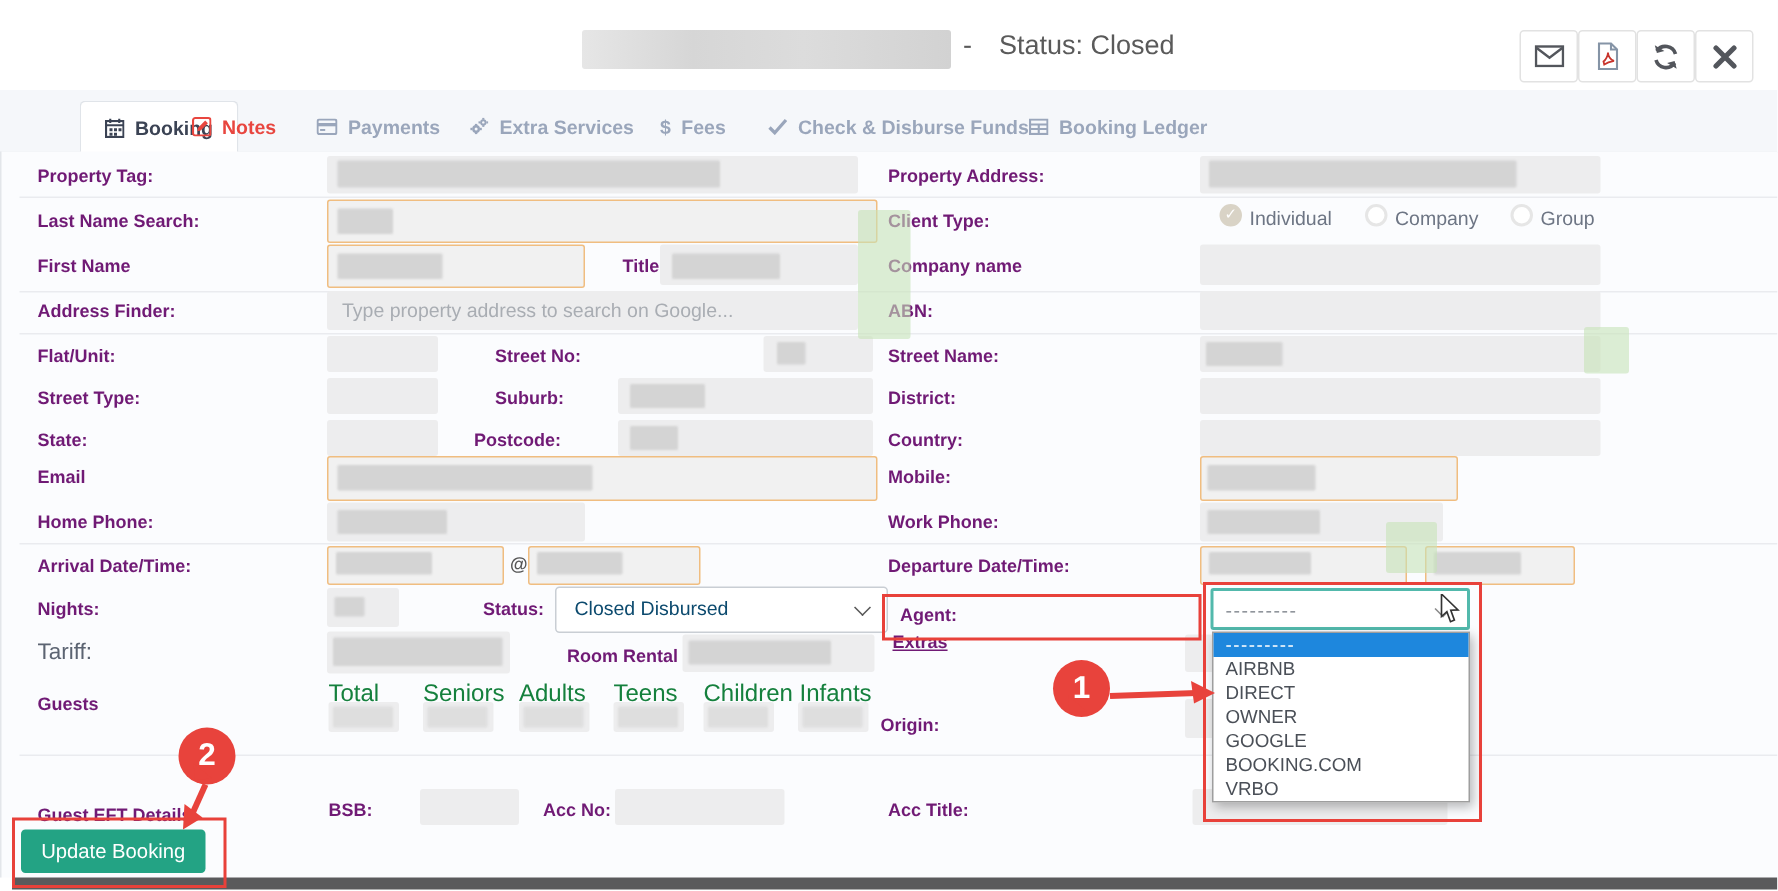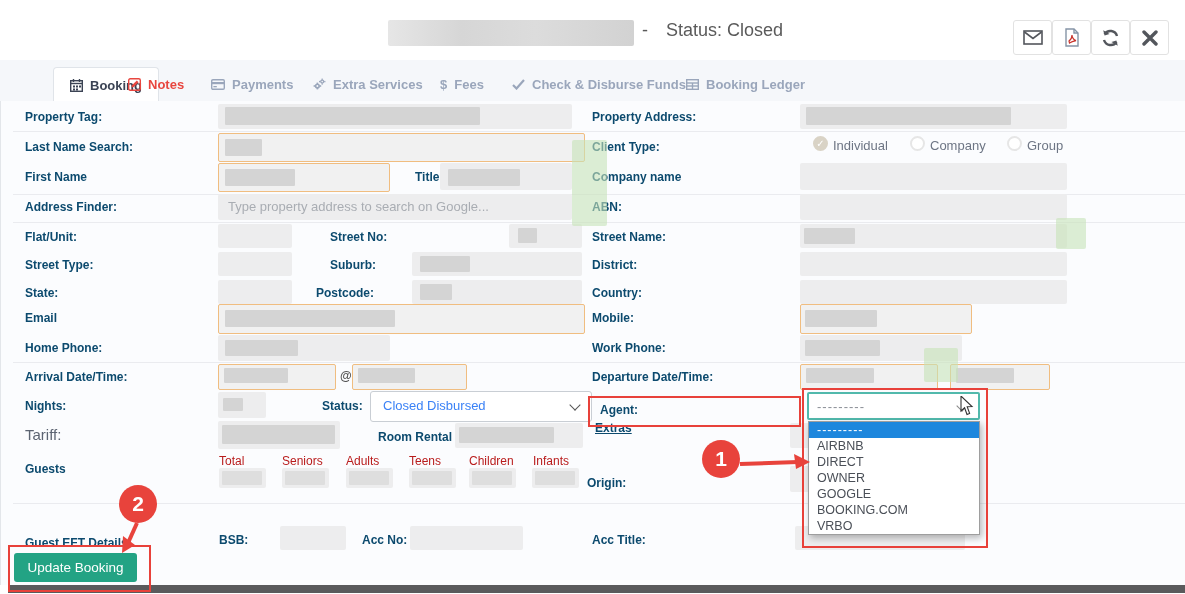--- a/index.html
+++ b/index.html
@@ -17,33 +17,33 @@
   
   #tabbar{position:absolute;left:0;top:60px;width:1185px;height:41px;background:#f5f7fa;border-bottom:1px solid #e2e5ea;}
   .tab{position:absolute;top:8px;height:33px;display:flex;align-items:center;gap:7px;
     font-size:13px;font-weight:bold;color:#9aa6bb;cursor:pointer;white-space:nowrap;}
   .tab.active{top:7px;background:#fff;border:1px solid #e0e4e9;border-bottom:none;border-radius:4px 4px 0 0;
     color:#3b4354;padding:0 16px;height:35px;}
   .tab.red{color:#e8463f;}
   
   #form{position:absolute;left:0;top:101px;width:1185px;height:484px;background:#fbfcfe;border-left:1px solid #e3e6ea;}
   .sep{position:absolute;left:12px;width:1173px;height:1px;background:#eaebef;}
-  .lbl{position:absolute;font-size:12px;font-weight:bold;color:#0c4a6e;white-space:nowrap;}
+  .lbl{position:absolute;font-size:12px;font-weight:bold;color:#701a75;white-space:nowrap;}
   .lbl.big{font-size:15px;font-weight:normal;color:#5c6472;}
-  .hdrcol{position:absolute;font-size:12px;color:#b91c1c;white-space:nowrap;}
+  .hdrcol{position:absolute;font-size:16px;color:#15803d;white-space:nowrap;}
   .inp{position:absolute;background:#ededee;border-radius:2px;}
   .inp.orange{background:#f1f1f1;border:1px solid #f0bd80;}
   .mask{position:absolute;background:#d4d4d4;border-radius:1px;filter:blur(0.6px);}
   .mask.lite{background:#dedede;}
   .gmask{position:absolute;background:rgba(199,226,184,0.60);border-radius:2px;z-index:8;}
   .ph{position:absolute;left:10px;top:5px;font-size:13px;color:#a9adb3;white-space:nowrap;}
   .radio{position:absolute;width:15px;height:15px;border-radius:50%;background:#fff;border:2px solid #e6e6e6;box-sizing:border-box;}
   .radio.checked{background:#d9d3c6;border:2px solid #d9d3c6;color:#fff;font-size:10px;text-align:center;line-height:12px;}
   .radio-lbl{position:absolute;font-size:13px;color:#6d7584;}
-  .select{position:absolute;background:#fff;border:1px solid #c9ced4;border-radius:3px;font-size:13px;color:#3b82f6;}
+  .select{position:absolute;background:#fff;border:1px solid #c9ced4;border-radius:3px;font-size:13px;color:#0c4a6e;}
   .select .val{position:absolute;left:12px;top:6px;white-space:nowrap;}
   .chev{position:absolute;right:12px;top:9px;width:7px;height:7px;border-right:1.6px solid #555;border-bottom:1.6px solid #555;transform:rotate(45deg);}
   .redbox{position:absolute;border:2px solid #e8413a;z-index:10;pointer-events:none;}
   .num-circle{position:absolute;width:38px;height:38px;border-radius:50%;background:#e8433c;color:#fff;
     font-size:21px;font-weight:bold;display:flex;align-items:center;justify-content:center;z-index:12;}
   .num-circle::after{content:'';position:absolute;bottom:-5px;left:3px;width:0;height:0;
     border:8px solid transparent;border-top-color:#e8433c;transform:rotate(40deg);}
   
   #agent-select{position:absolute;left:807px;top:392px;width:173px;height:28px;background:#fff;
     border:2px solid #52b9ac;border-radius:2px;box-sizing:border-box;z-index:6;}

